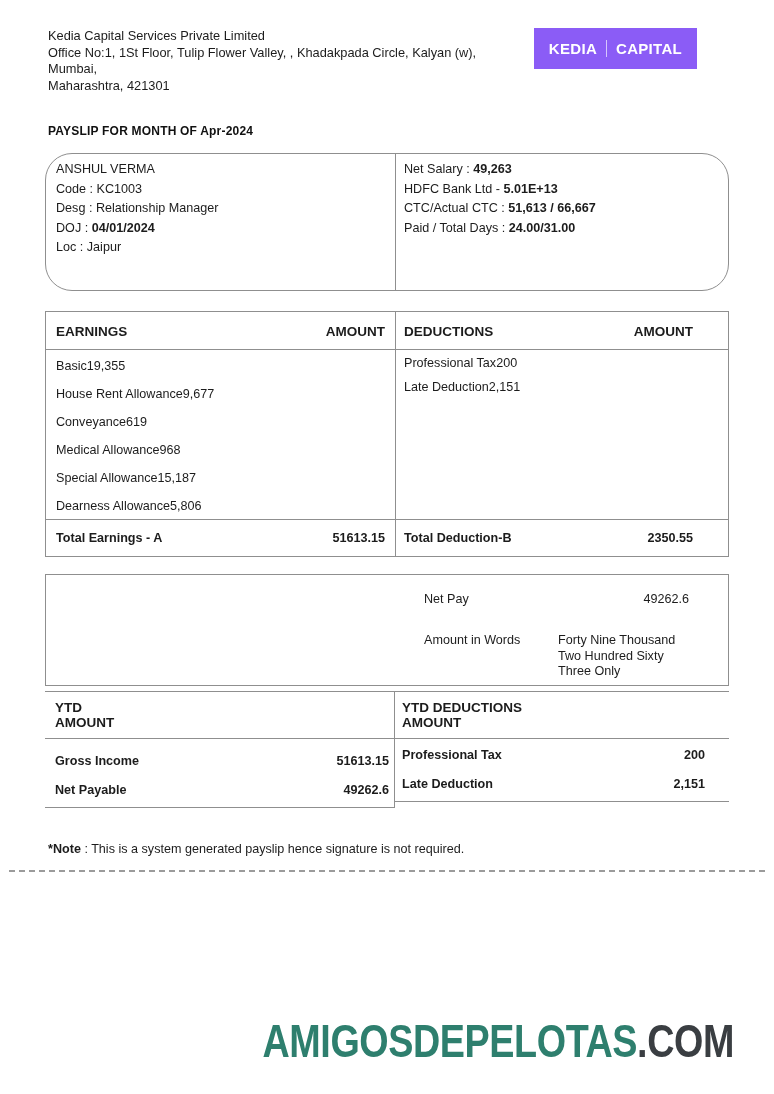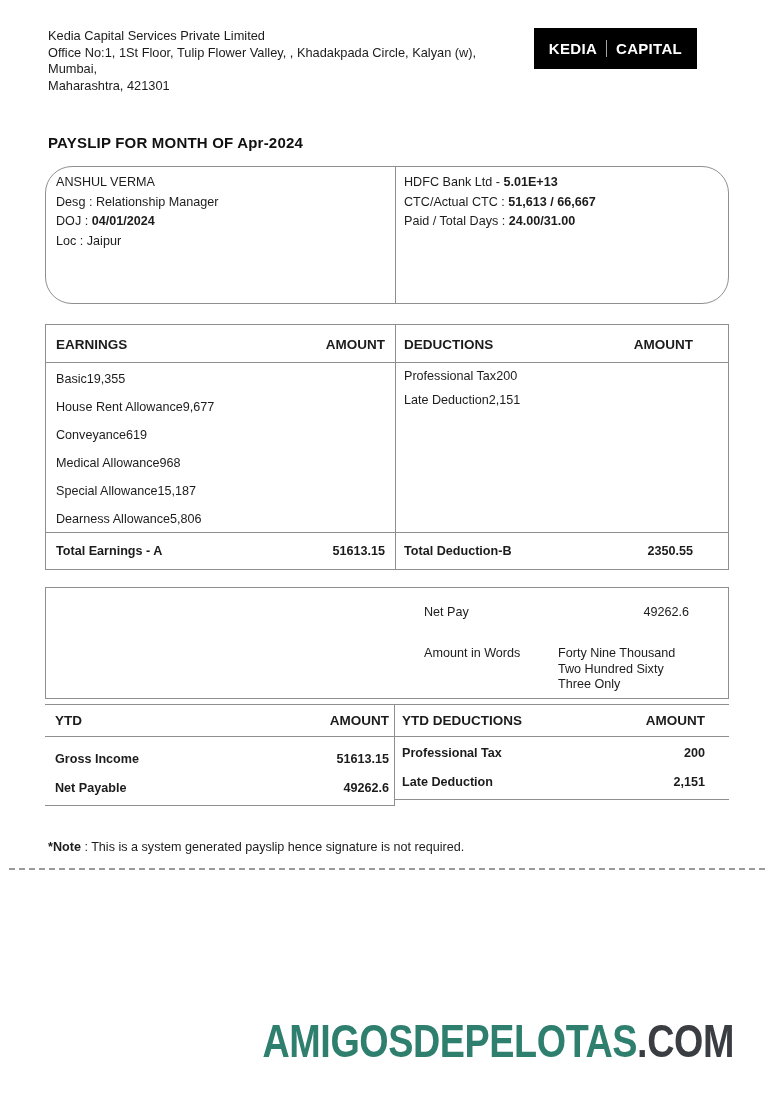--- a/index.html
+++ b/index.html
@@ -9,21 +9,21 @@
     font-family:"Liberation Sans", sans-serif; color:#1c1c1c; overflow:hidden;
   }
 
   
   .hdr { display:flex; justify-content:space-between; align-items:flex-start; padding:28px 77px 0 48px; }
   .company { font-size:12.8px; line-height:16.5px; max-width:480px; font-weight:400; }
   .logo { display:flex; align-items:center; gap:9px; padding:12px 15px; color:#ffffff; font-weight:700; font-size:15px; letter-spacing:0.3px; }
   .logo-sep { width:1px; height:17px; background:rgba(255,255,255,0.65); }
 
   
-  .title { margin:40px 0 0 48px; font-size:15px; font-weight:700; color:#111; letter-spacing:0.2px; }
+  .title { margin:30px 0 0 48px; font-size:12px; font-weight:700; color:#111; letter-spacing:0.2px; }
 
   
   .box { width:684px; margin-left:45px; border:1px solid #8f8f8f; }
 
   
   .emp-box { margin-top:15px; height:138px; display:flex;border-radius:27px; }
   .emp-left { width:350px; border-right:1px solid #8f8f8f; padding:6px 10px; }
   .emp-right { flex:1; padding:6px 8px; }
   .info-line { font-size:12.6px; line-height:19.5px; }
   .bval { font-weight:700; }
@@ -47,21 +47,21 @@
   .np-left { width:350px; }
   .np-right { flex:1; padding:17px 39px 0 8px; font-size:12.6px; }
   .np-row { display:flex; justify-content:space-between; }
   .np-words-row { display:flex; justify-content:space-between; margin-top:27px; }
   .np-words { width:131px; line-height:15.5px; }
 
   
   .ytd-box { margin:5px 0 0 45px; width:684px; display:flex; align-items:flex-start; }
   .ytd-left { width:350px; border-right:1px solid #8f8f8f; }
   .ytd-right { flex:1; }
-  .ytd-head { display:flex; justify-content:space-between; border-top:1px solid #8f8f8f; border-bottom:1px solid #8f8f8f; padding:8px 5px 8px 10px; font-size:13.5px; font-weight:700; }
+  .ytd-head { display:flex; justify-content:space-between; border-top:1px solid #8f8f8f; border-bottom:1px solid #8f8f8f; padding:8px 5px 8px 10px; font-size:13.5px; font-weight:700;flex-direction:column; }
   .ytd-right .ytd-head { padding:8px 24px 8px 7px; }
   .ytd-rows { border-bottom:1px solid #8f8f8f;font-weight:bold; }
   .ytd-left .ytd-rows { padding:8px 0 2px; }
   .ytd-right .ytd-rows { padding:2px 0 2px; }
   .ytd-row { display:flex; justify-content:space-between; padding:7px 5px 7px 10px; font-size:12.6px; line-height:15px; }
   .ytd-right .ytd-row { padding:7px 24px 7px 7px; }
 
   
   .note { margin:34px 0 0 48px; font-size:12.6px; }
   .note-b { font-weight:700; }
@@ -78,37 +78,39 @@
 <body>
 
 <div class="page">
 
   <div class="hdr">
     <div class="company">
       <div>Kedia Capital Services Private Limited</div>
       <div>Office No:1, 1St Floor, Tulip Flower Valley, , Khadakpada Circle, Kalyan (w), Mumbai,</div>
       <div>Maharashtra, 421301</div>
     </div>
-    <div class="logo" style="background-color: #000000;">
+    <div class="logo" style="background-color: #8b5cf6;">
       <span>KEDIA</span>
       <span class="logo-sep"></span>
       <span>CAPITAL</span>
     </div>
   </div>
 
   <div class="title">PAYSLIP FOR MONTH OF Apr-2024</div>
 
   <div class="box emp-box">
     <div class="emp-left">
       <div class="info-line"><span>ANSHUL VERMA</span><span class="bval"></span></div>
+      <div class="info-line"><span>Code : </span><span>KC1003</span></div>
       <div class="info-line"><span>Desg : </span><span>Relationship Manager</span></div>
       <div class="info-line"><span>DOJ : </span><span class="bval">04/01/2024</span></div>
       <div class="info-line"><span>Loc : </span><span>Jaipur</span></div>
     </div>
     <div class="emp-right">
+      <div class="info-line"><span>Net Salary : </span><span class="bval">49,263</span></div>
       <div class="info-line"><span>HDFC Bank Ltd - </span><span class="bval">5.01E+13</span></div>
       <div class="info-line"><span>CTC/Actual CTC : </span><span class="bval">51,613 / 66,667</span></div>
       <div class="info-line"><span>Paid / Total Days : </span><span class="bval">24.00/31.00</span></div>
     </div>
   </div>
 
   <div class="box earn-box">
     <div class="col-left">
       <div class="tbl-head">
         <span>EARNINGS</span>

